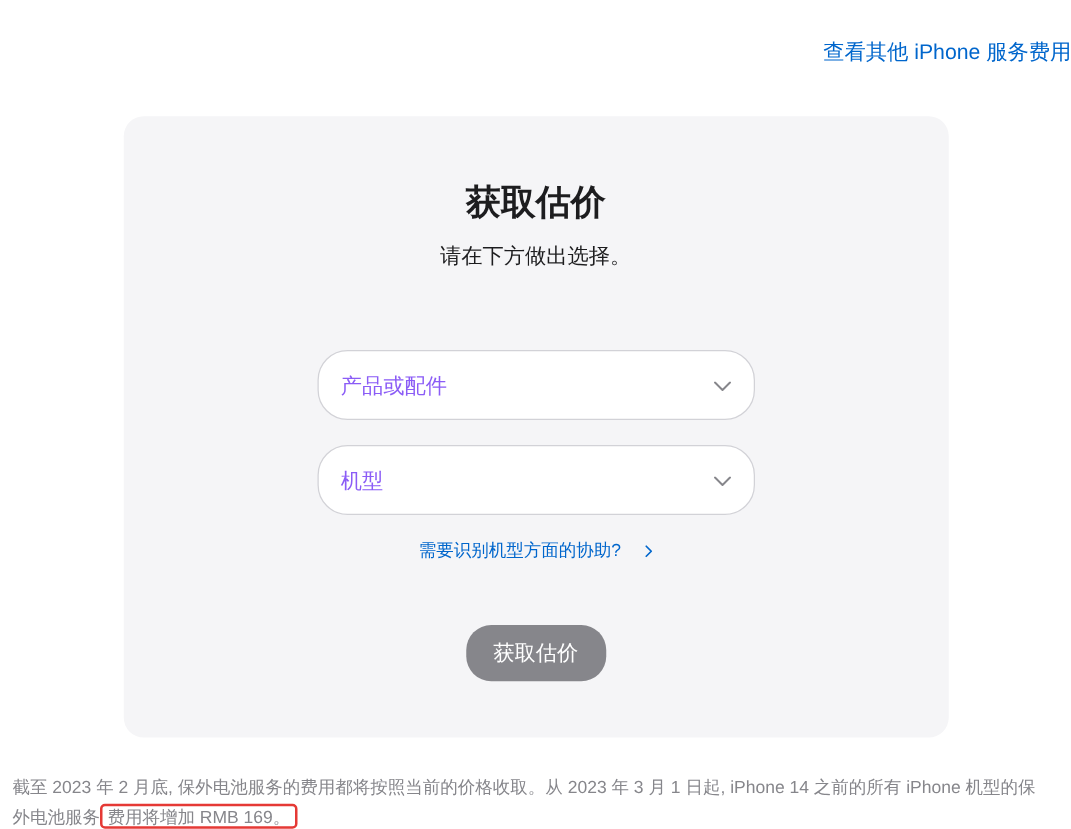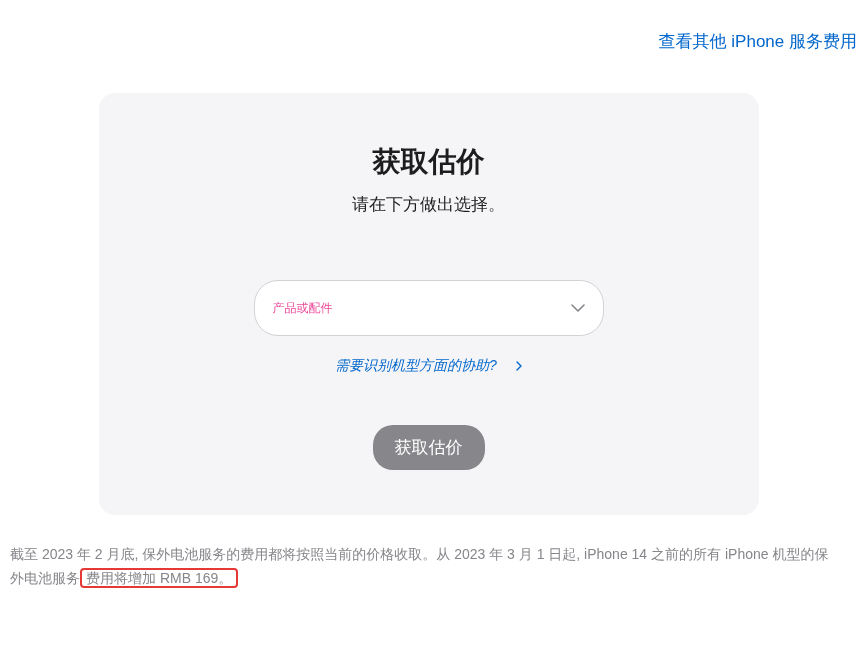--- a/index.html
+++ b/index.html
@@ -46,22 +46,22 @@
       margin: 0 auto 20px auto;
       position: relative;
     }
     .select-input {
       width: 100%;
       height: 56px;
       border: 1px solid #d2d2d7;
       border-radius: 24px;
       background: #ffffff;
       padding: 0 42px 0 18px;
-      font-size: 12px;
-      color: #ec4899;
+      font-size: 17px;
+      color: #8b5cf6;
       text-align: left;
       cursor: pointer;
       display: flex;
       align-items: center;
       position: relative;
     }
     .chevron {
       position: absolute;
       right: 18px;
       top: 50%;
@@ -73,21 +73,20 @@
       margin-top: 8px;
       margin-bottom: 50px;
     }
     .help-link a {
       color: #0066cc;
       text-decoration: none;
       font-size: 14px;
       display: inline-flex;
       align-items: center;
       gap: 19px;
-      font-style: italic;
     }
     .btn {
       display: inline-block;
       background: #86868b;
       color: #ffffff;
       font-size: 17px;
       padding: 11px 22px;
       border-radius: 20px;
       border: none;
       cursor: pointer;
@@ -124,20 +123,30 @@
     <div class="select-input">
       <span>产品或配件</span>
       <span class="chevron">
         <svg width="14" height="8" viewBox="0 0 14 8" fill="none">
             <path d="M1 1L7 7L13 1" stroke="#86868b" stroke-width="1.6" stroke-linecap="round" stroke-linejoin="round"></path>
           </svg>
       </span>
     </div>
   </div>
 
+  <div class="select-wrap">
+    <div class="select-input">
+      <span>机型</span>
+      <span class="chevron">
+        <svg width="14" height="8" viewBox="0 0 14 8" fill="none">
+            <path d="M1 1L7 7L13 1" stroke="#86868b" stroke-width="1.6" stroke-linecap="round" stroke-linejoin="round"></path>
+          </svg>
+      </span>
+    </div>
+  </div>
 
   <div class="help-link">
     <a href="#">
       <span>需要识别机型方面的协助?</span>
       <span>
         <svg width="6" height="10" viewBox="0 0 6 10" fill="none">
             <path d="M1 1L5 5L1 9" stroke="#0066cc" stroke-width="1.4" stroke-linecap="round" stroke-linejoin="round"></path>
           </svg>
       </span>
     </a>

